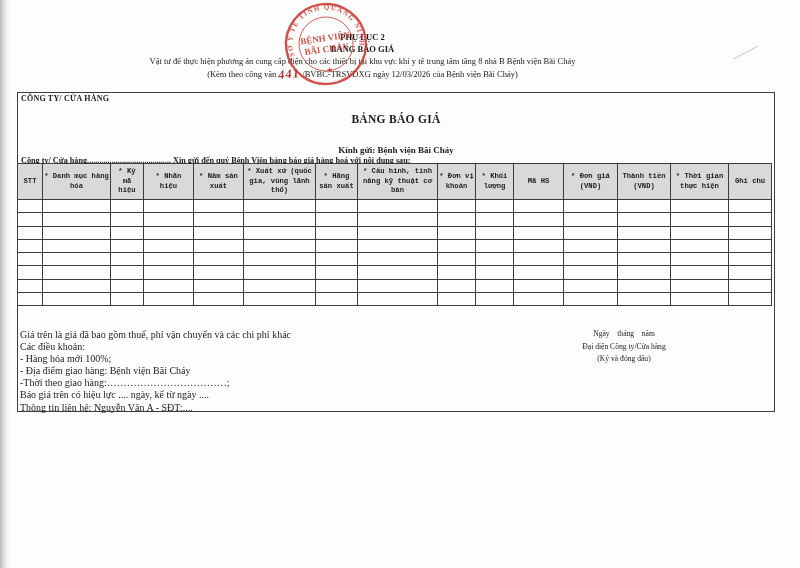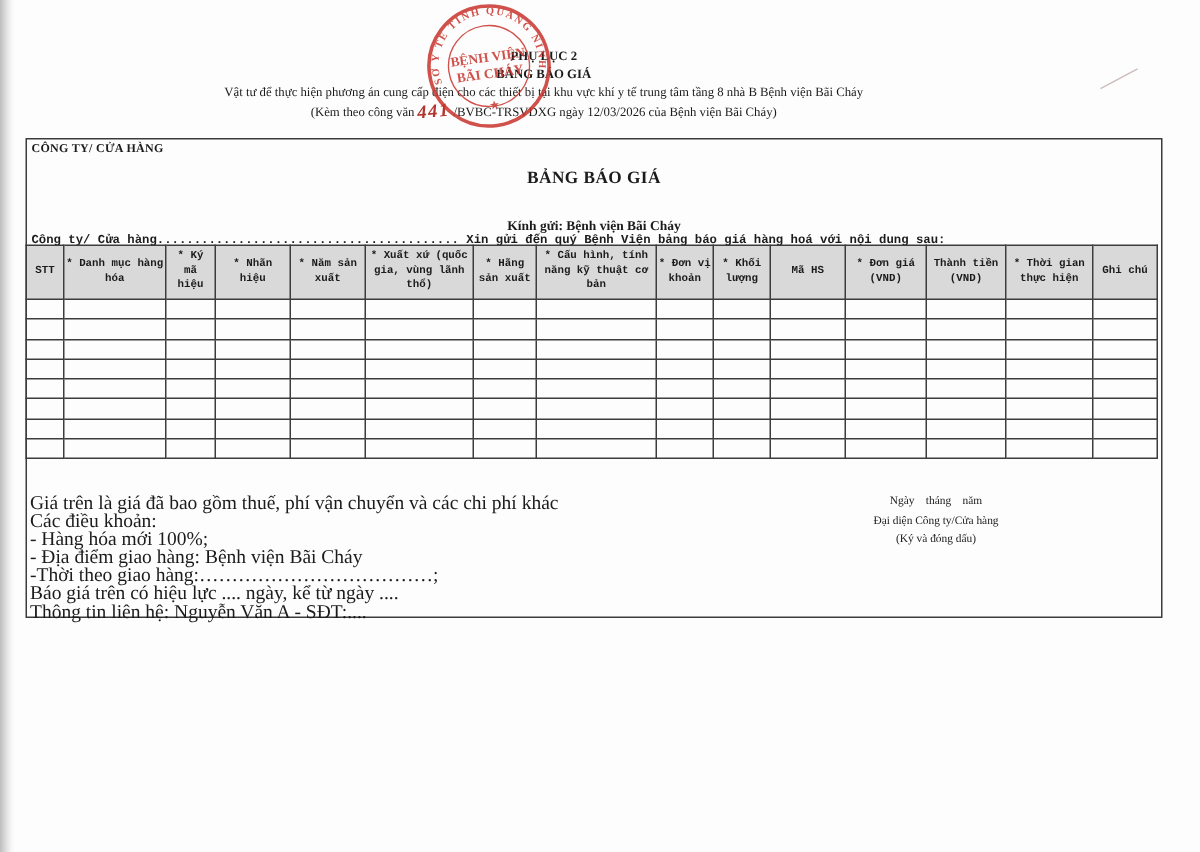--- a/index.html
+++ b/index.html
@@ -21,33 +21,33 @@
   }
   
   .stamp{position:absolute;left:271px;top:-11px;width:110px;height:110px;opacity:.85;transform:rotate(-8deg);}
   .pencil-mark{position:absolute;left:732px;top:52px;width:28px;height:1px;background:#cdbdbd;transform:rotate(-28deg);}
   
   .form-box{position:absolute;left:17px;top:92px;width:756px;height:318px;border:1px solid #3c3c3c;background:transparent;}
   .corner-label{position:absolute;left:3px;top:1px;font-weight:bold;font-size:8px;letter-spacing:.2px;}
   .inner-title{position:absolute;left:0;top:20px;width:756px;text-align:center;}
   .inner-title .t1{font-size:11.5px;font-weight:bold;letter-spacing:.3px;}
   .inner-title .t2{font-size:9px;font-weight:bold;margin-top:20px;}
-  .intro-line{position:absolute;left:3px;top:63px;font-size:8.2px;font-weight:bold;white-space:pre;font-family:Liberation Mono, monospace;}
+  .intro-line{position:absolute;left:3px;top:63px;font-size:8.2px;font-weight:bold;white-space:pre;}
   
   .quote-table{
     position:absolute;left:17px;top:163px;border-collapse:collapse;table-layout:fixed;width:754px;font-family:Liberation Mono, monospace;
   }
   .quote-table th,.quote-table td{border:1px solid #3c3c3c;padding:0;}
   .quote-table th{
     background:#d9d9d9;font-size:7.2px;font-weight:bold;line-height:1.3;height:33px;
     text-align:center;vertical-align:middle;padding:1px 1px;
   }
   .quote-table td{height:12.3px;background:#fdfdfd;}
   
-  .terms{position:absolute;left:20px;top:329px;font-size:13px;line-height:12.1px;}
+  .terms{position:absolute;left:20px;top:329px;font-size:10px;line-height:12.1px;}
   
   .signature{position:absolute;left:529px;top:328px;width:190px;text-align:center;font-size:7.6px;line-height:12.6px;}
   .signature .date{white-space:pre;}
   .stamp text{fill:#c9342c;}
 </style>
 </head>
 <body>
 
 <div class="page">
   <div class="edge-shadow"></div>

